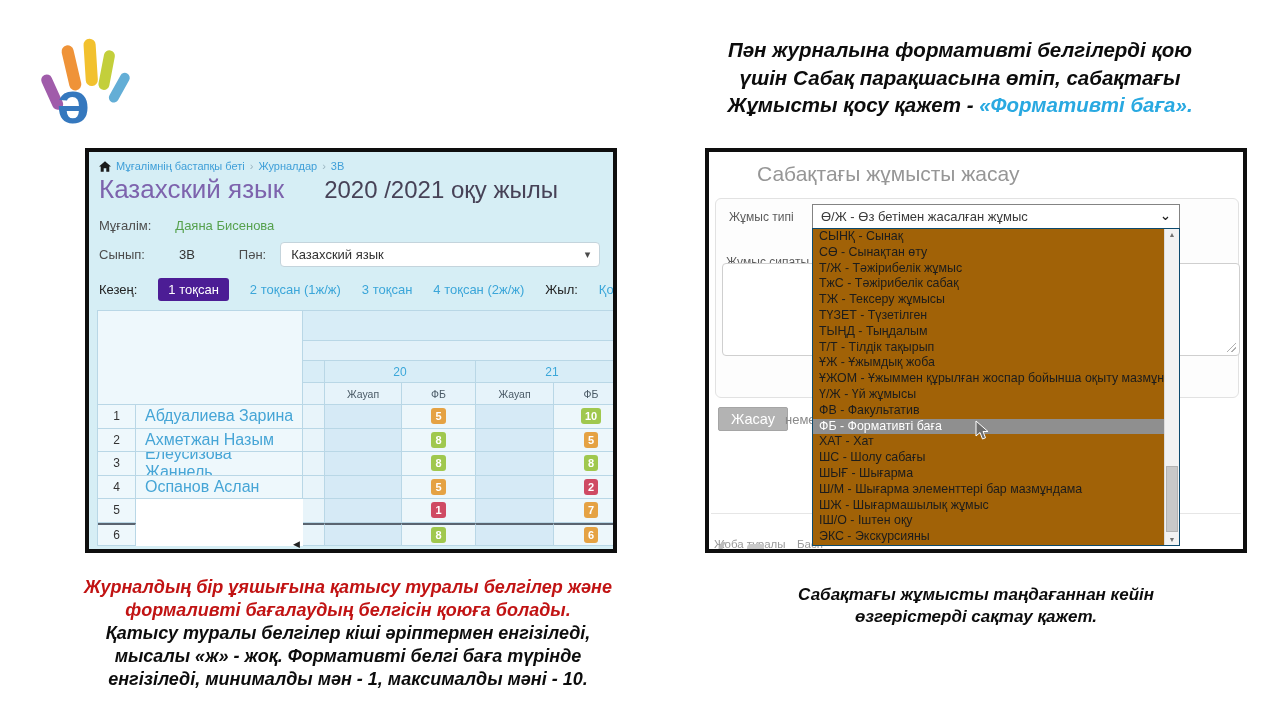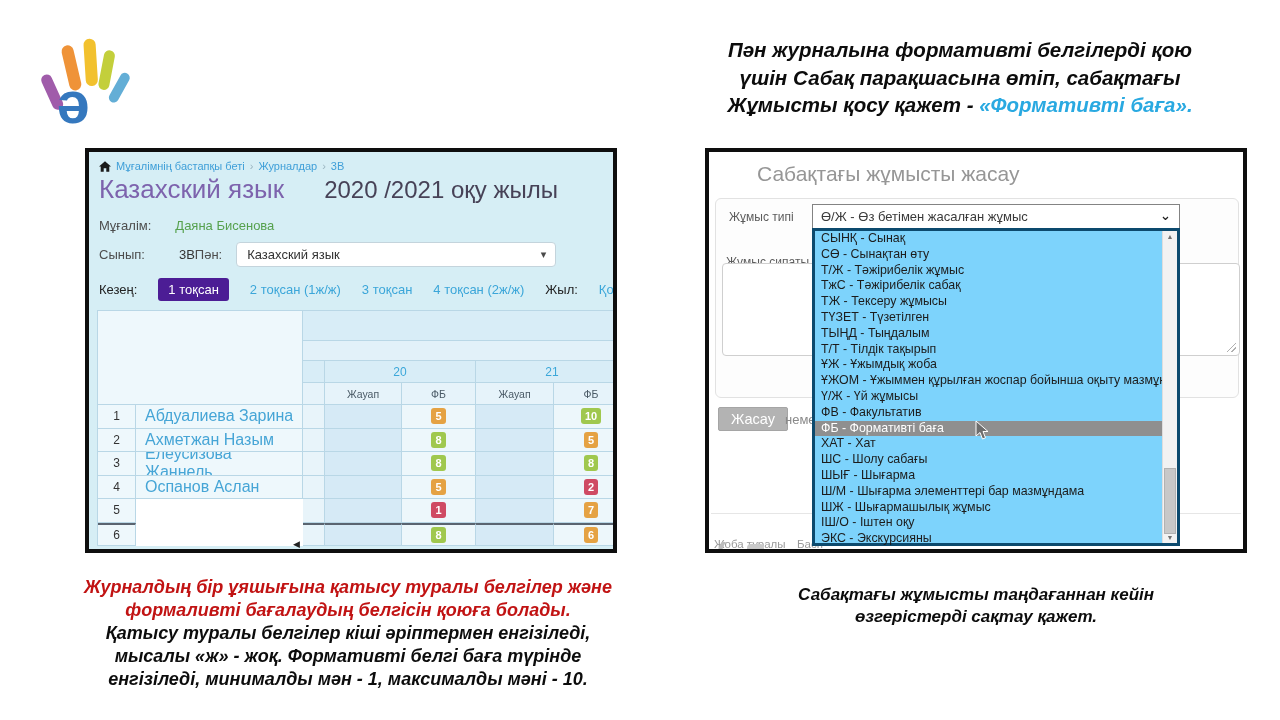--- a/index.html
+++ b/index.html
@@ -27,21 +27,21 @@
   .breadcrumb .sep{color:#9ab4c0;}
   .home-ic{width:12px;height:11px;display:inline-block;}
   .jtitle-row{position:absolute;left:10px;top:22px;display:flex;align-items:baseline;gap:40px;white-space:nowrap;}
   .jtitle{font-size:26px;color:#7d63ad;}
   .jyear{font-size:24px;color:#474257;}
   .jrow{position:absolute;left:10px;font-size:13px;color:#4d4d4d;display:flex;align-items:center;white-space:nowrap;}
   .teacher-row{top:66px;}
   .teacher-name{color:#56a14e;margin-left:24px;}
   .class-row{top:90px;height:25px;}
   .class-val{margin-left:34px;color:#333;}
-  .subj-label{}
+  .subj-label{margin-left:44px;}
   .jselect{position:relative;margin-left:14px;width:320px;height:25px;background:#fff;border:1px solid #c4d4dc;border-radius:4px;
            font-size:13px;color:#333;line-height:23px;padding-left:10px;}
   .jselect .arr{position:absolute;right:9px;top:0;line-height:23px;color:#4a4a4a;font-size:11px;}
   .period-row{top:126px;gap:21px;color:#333;}
   .ptab{color:#3ba6d9;font-size:13px;cursor:pointer;}
   .ptab.active{background:#4c1d95;color:#fff;padding:4px 10px;border-radius:3px;}
   .ylabel{color:#222;}
   .ylink{color:#3ba6d9;}
 
   .jtable{position:absolute;left:8px;top:158px;width:531px;display:grid;
@@ -78,21 +78,21 @@
             background:linear-gradient(135deg,transparent 45%,#b0b0b0 45%,#b0b0b0 55%,transparent 55%,transparent 70%,#b0b0b0 70%,#b0b0b0 80%,transparent 80%);}
   .create-btn{position:absolute;left:9px;top:255px;background:#b3b3b3;color:#fff;border:1px solid #a5a5a5;
               font-size:14.5px;padding:3px 12px;border-radius:2px;font-family:inherit;}
   .or-text{position:absolute;left:76px;top:260px;font-size:13px;color:#8a8a8a;white-space:nowrap;}
   .frule{position:absolute;left:2px;top:361px;width:530px;height:1px;background:#e6e6e6;}
   .flink{position:absolute;top:386px;font-size:11.5px;color:#9a9a9a;text-decoration:underline;white-space:nowrap;}
   .flink1{left:5px;} .flink2{left:88px;}
   .plogo-c{position:absolute;left:7px;top:385px;font-size:30px;color:#bdbdbd;font-weight:bold;}
   .plogo-sq{position:absolute;left:38px;top:392px;width:17px;height:14px;background:#c9c9c9;border-radius:4px;}
 
-  .ddlist{position:absolute;left:103px;top:76px;width:368px;height:318px;background:#7dd3fc;border:3px solid #0c4a6e;z-index:5;}
+  .ddlist{position:absolute;left:103px;top:76px;width:368px;height:318px;background:#a16207;border:1px solid #0c4a6e;z-index:5;}
   .dditem{height:15.8px;line-height:15.8px;font-size:12.4px;color:#1c1c1c;padding-left:6px;white-space:nowrap;overflow:hidden;width:351px;}
   .dditem.sel{background:#8f8f8f;color:#fff;}
   .ddsb{position:absolute;right:0;top:0;bottom:0;width:15px;background:#f2f2f2;border-left:1px solid #ddd;}
   .ddsb .up,.ddsb .dn{position:absolute;left:0;width:100%;text-align:center;font-size:7px;color:#707070;}
   .ddsb .up{top:2px;} .ddsb .dn{bottom:2px;}
   .ddthumb{position:absolute;left:1px;top:237px;width:12px;height:66px;background:#c8c8c8;border:1px solid #b2b2b2;}
   .cursor{position:absolute;left:266px;top:268px;z-index:7;}
 </style>
 </head>
 <body>

